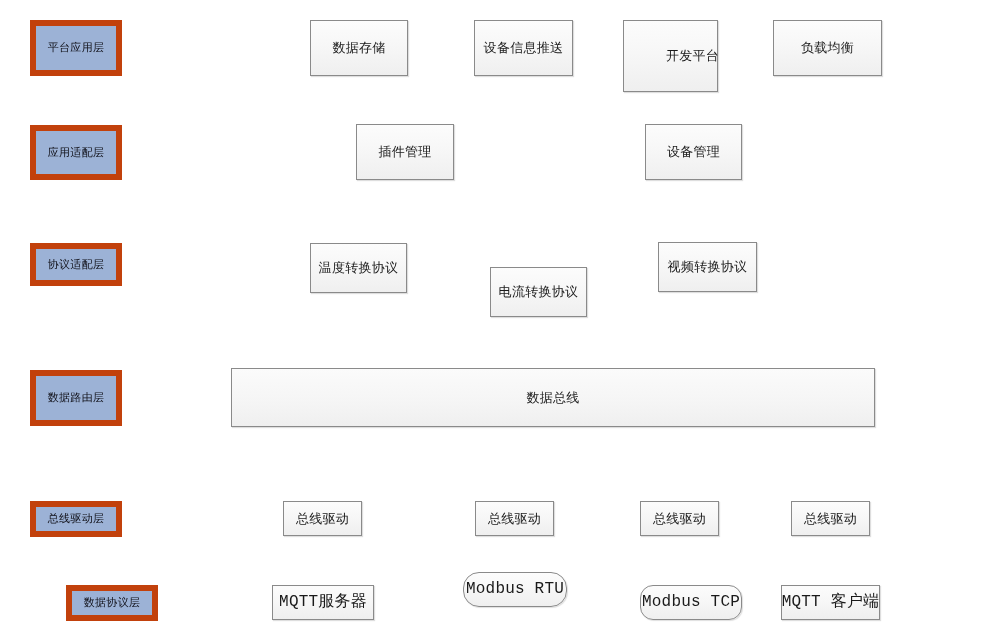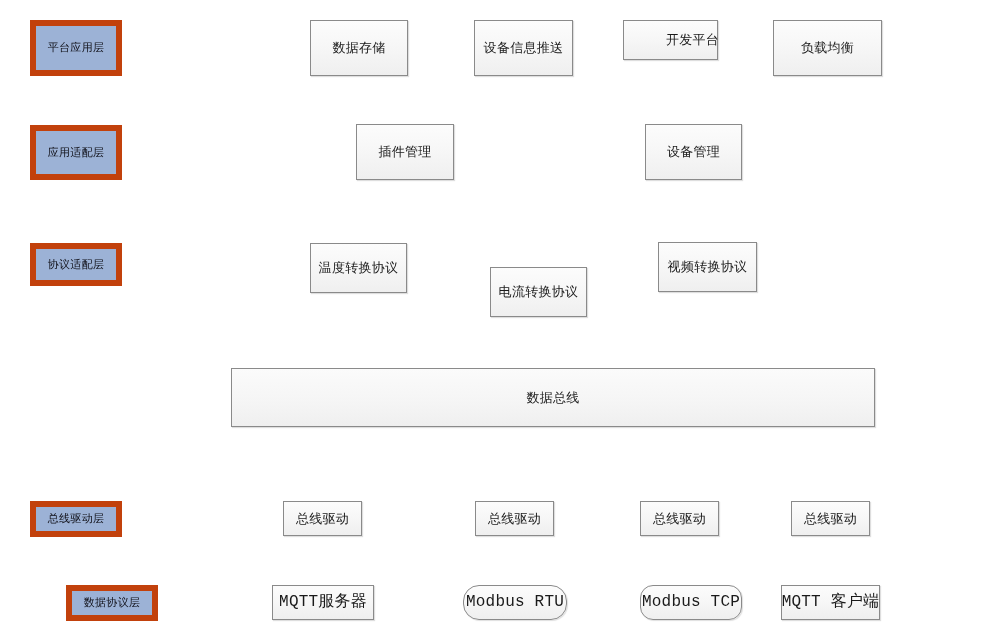--- a/index.html
+++ b/index.html
@@ -59,33 +59,34 @@
     letter-spacing: 0.2px;
   }
 </style>
 </head>
 <body>
 
 <div id="diagram">
     <div class="node layer-label" style="left: 30px; top: 20px; width: 92px; height: 56px;">平台应用层</div>
     <div class="node box" style="left: 310px; top: 20px; width: 98px; height: 56px; font-family: Liberation Serif, serif;">数据存储</div>
     <div class="node box" style="left: 474px; top: 20px; width: 99px; height: 56px;">设备信息推送</div>
-    <div class="node box" style="left: 623px; top: 20px; width: 95px; height: 40px; padding-left: 44px;">开发平台</div>
+    <div class="node box" style="left: 623px; top: 20px; width: 95px; height: 72px; padding-left: 44px;">开发平台</div>
     <div class="node box" style="left: 773px; top: 20px; width: 109px; height: 56px;">负载均衡</div>
     <div class="node layer-label" style="left: 30px; top: 125px; width: 92px; height: 55px; text-align: center;">应用适配层</div>
     <div class="node box" style="left: 310px; top: 124px; width: 98px; height: 56px; margin-left: 46px;">插件管理</div>
     <div class="node box" style="left: 645px; top: 124px; width: 97px; height: 56px;">设备管理</div>
     <div class="node layer-label" style="left: 30px; top: 243px; width: 92px; height: 43px;">协议适配层</div>
     <div class="node box" style="left: 310px; top: 243px; width: 97px; height: 50px;">温度转换协议</div>
     <div class="node box" style="left: 490px; top: 243px; width: 97px; height: 50px; margin-top: 24px;">电流转换协议</div>
     <div class="node box" style="left: 658px; top: 242px; width: 99px; height: 50px;">视频转换协议</div>
+    <div class="node layer-label" style="left: 30px; top: 370px; width: 92px; height: 56px;">数据路由层</div>
     <div class="node bus-bar" style="left: 231px; top: 368px; width: 644px; height: 59px;">数据总线</div>
     <div class="node layer-label" style="left: 30px; top: 501px; width: 92px; height: 36px;">总线驱动层</div>
     <div class="node box" style="left: 283px; top: 501px; width: 79px; height: 35px;">总线驱动</div>
     <div class="node box" style="left: 475px; top: 501px; width: 79px; height: 35px;">总线驱动</div>
     <div class="node box" style="left: 640px; top: 501px; width: 79px; height: 35px;">总线驱动</div>
     <div class="node box" style="left: 791px; top: 501px; width: 79px; height: 35px;">总线驱动</div>
     <div class="node layer-label" style="left: 30px; top: 585px; width: 92px; height: 36px; margin-left: 36px;">数据协议层</div>
     <div class="node box mono" style="left: 272px; top: 585px; width: 102px; height: 35px;">MQTT服务器</div>
-    <div class="node box mono" style="left: 463px; top: 585px; width: 104px; height: 35px; border-radius: 16px;">Modbus RTU</div>
+    <div class="node box mono" style="left: 463px; top: 572px; width: 104px; height: 35px; border-radius: 16px;">Modbus RTU</div>
     <div class="node box mono" style="left: 640px; top: 585px; width: 102px; height: 35px; border-radius: 13px;">Modbus TCP</div>
     <div class="node box mono" style="left: 781px; top: 585px; width: 99px; height: 35px;">MQTT 客户端</div>
   </div>
 
 </body></html>

